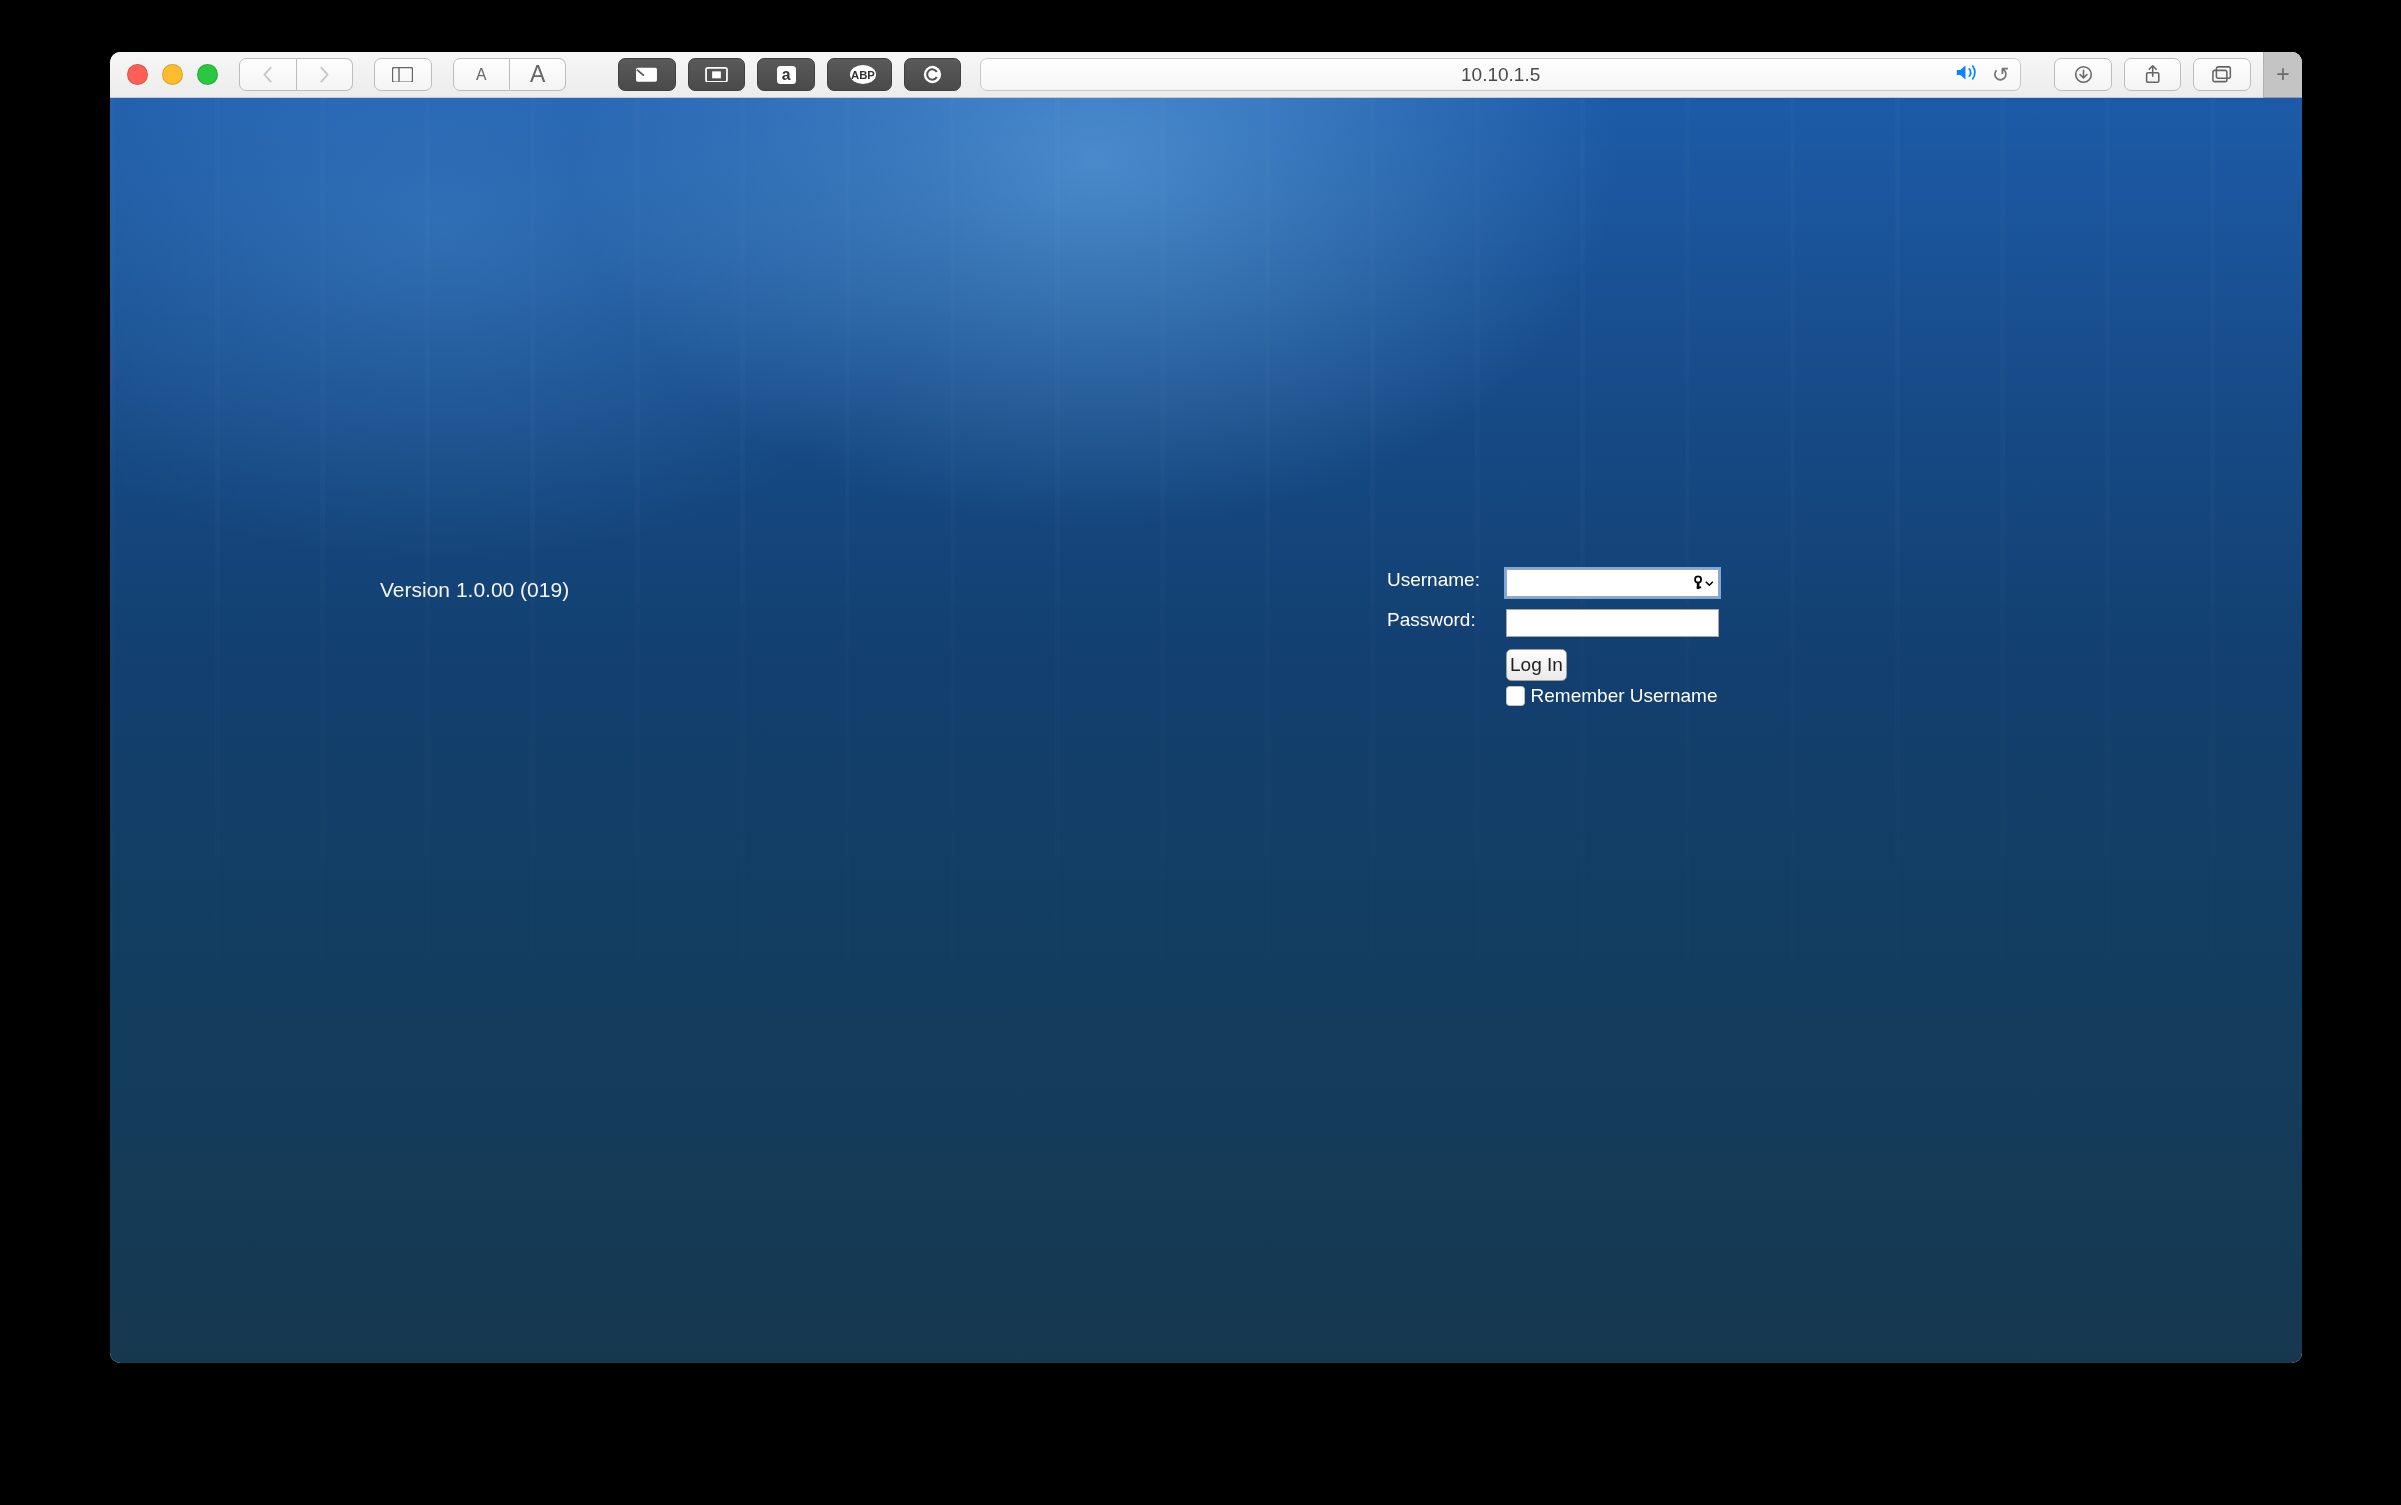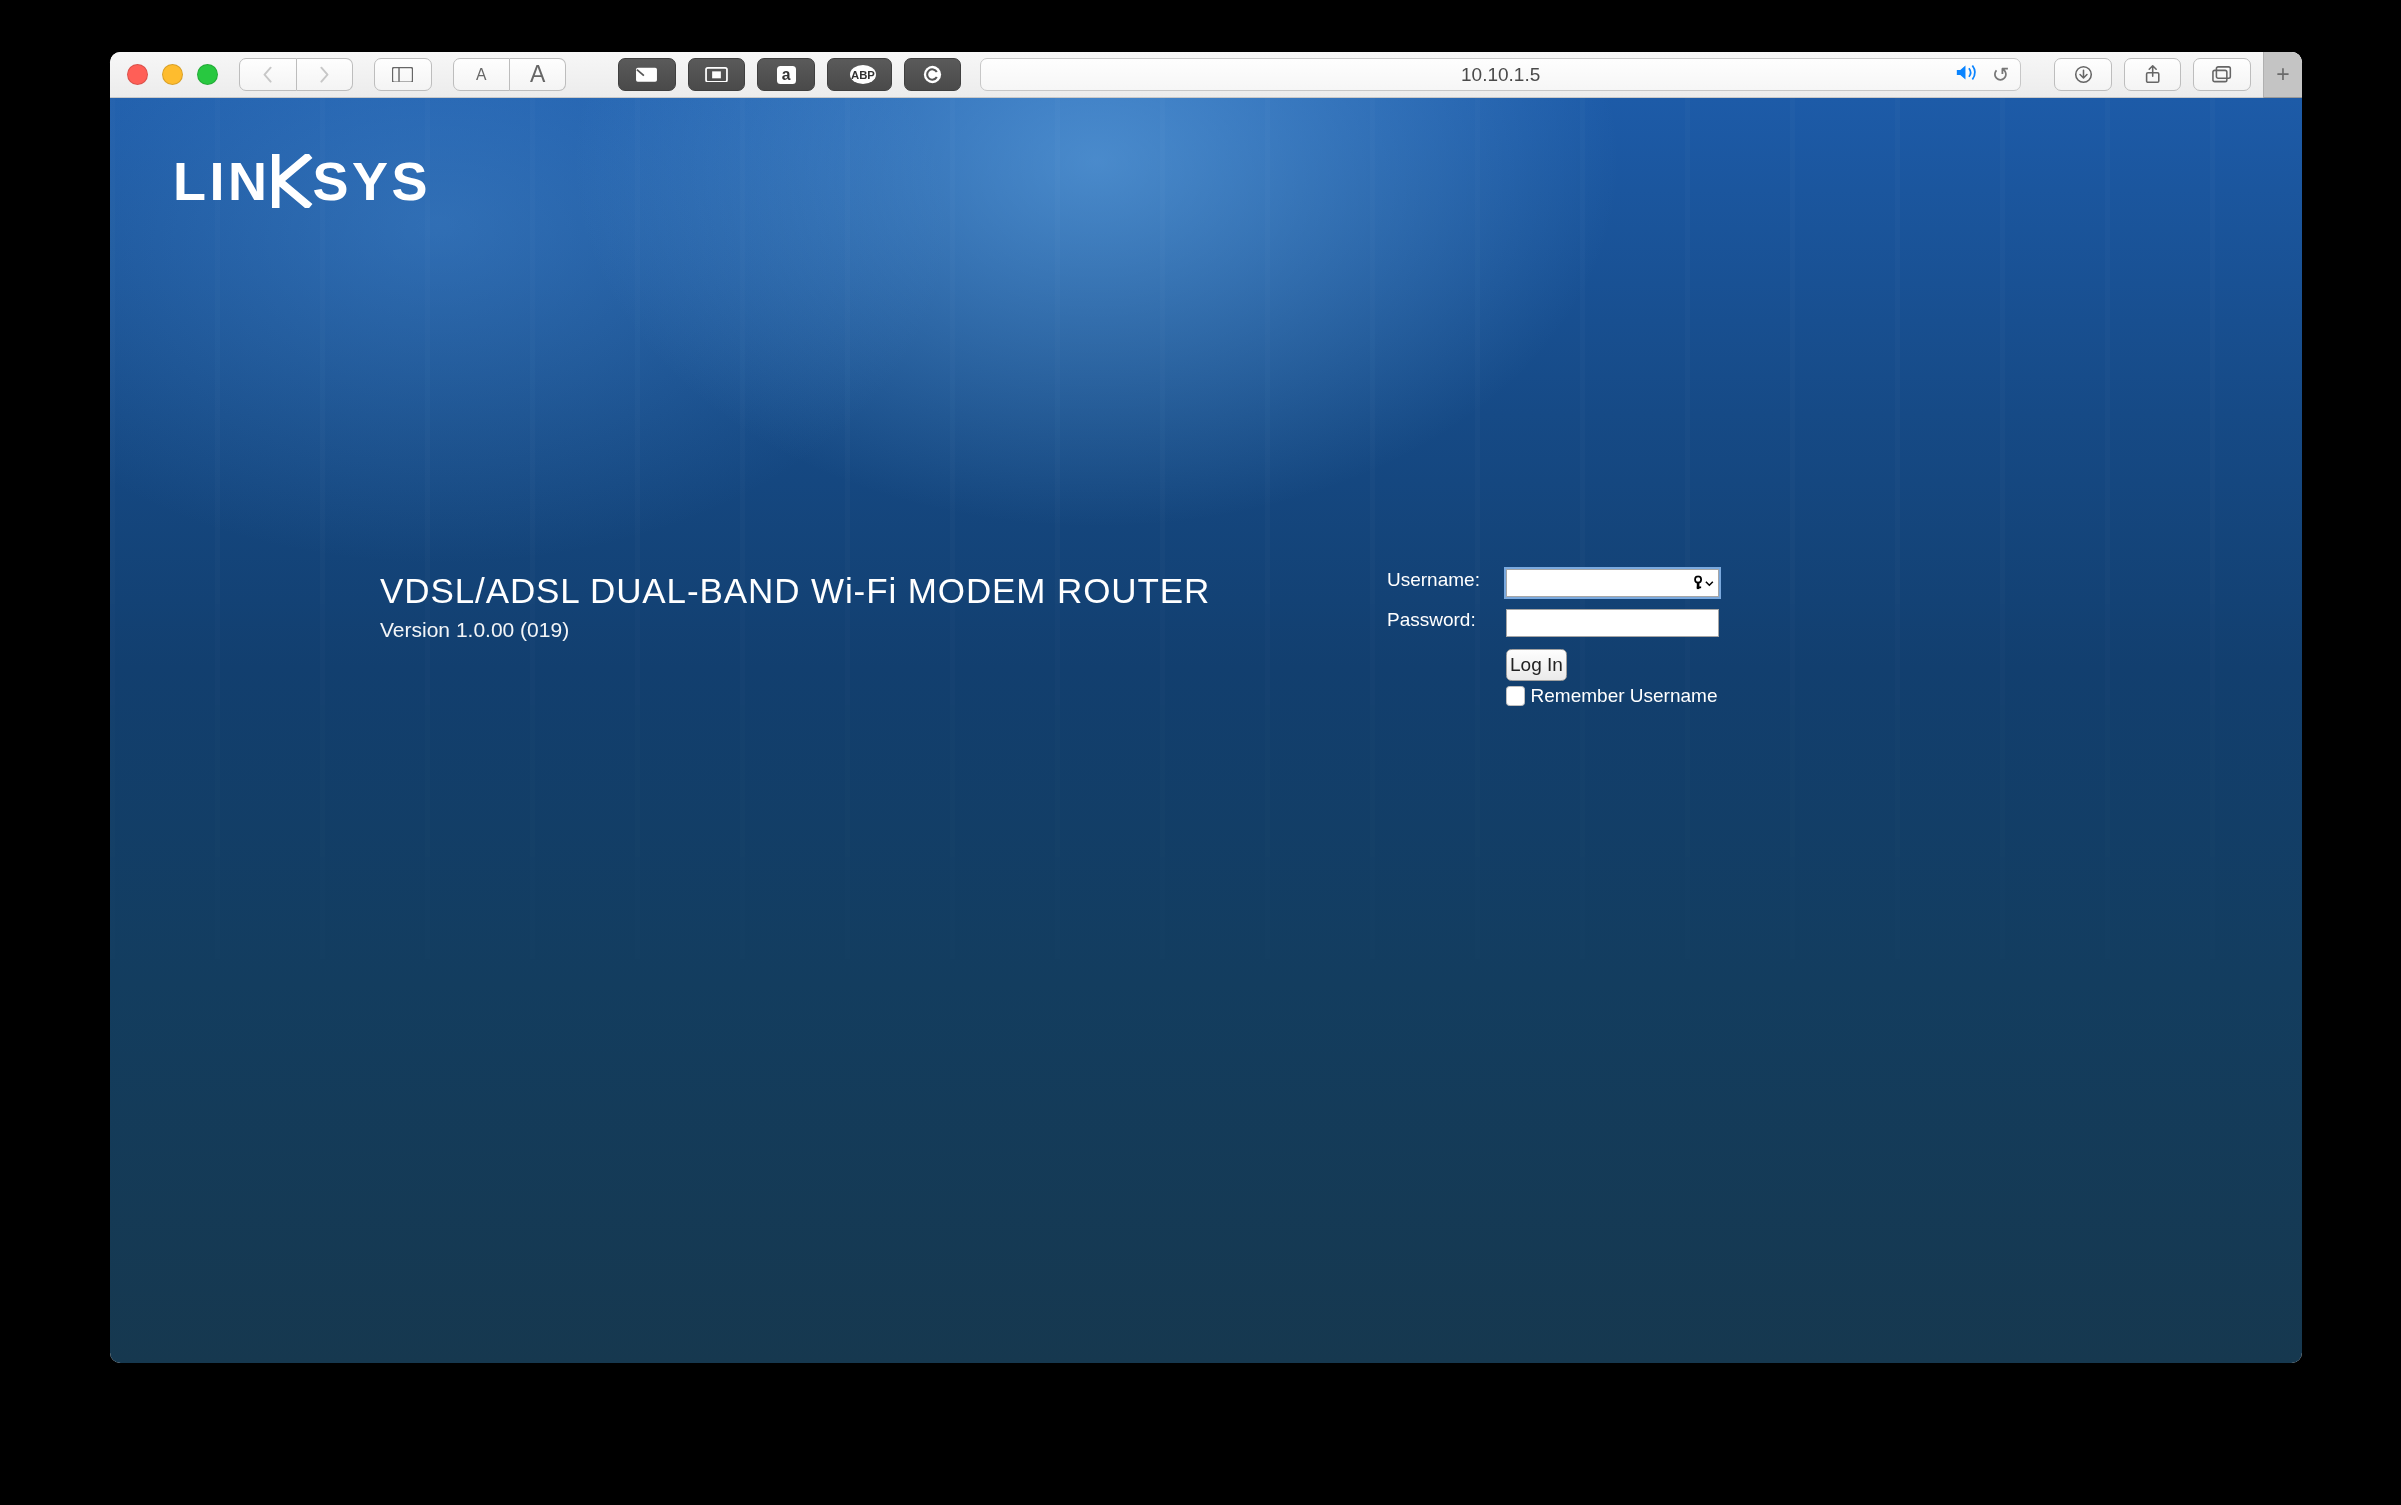--- a/index.html
+++ b/index.html
@@ -378,31 +378,22 @@
 
       <div class="new-tab-btn" style="margin-left:12.2px;">
         <span>+</span>
       </div>
     </div>
 
     <div class="viewport">
       <div class="router-page">
         <div class="streaks"></div>
 
-        <div class="brand">
-          <span class="brand-text">LIN</span>
-          <svg width="42" height="54" viewBox="0 0 48 62" style="margin:0 -1.7px 0 1.7px;">
-            <path d="M4 4 V58 M8 31 L40 4 M8 31 L40 58" stroke="#fff" stroke-width="9" fill="none" stroke-linecap="square"></path>
-          </svg>
-          <span class="brand-text">SYS</span>
-
-        </div>
 
         <div class="product-label">
-          <div class="model-title">VDSL/ADSL DUAL-BAND Wi-Fi MODEM ROUTER</div>
           <div class="version">Version 1.0.00 (019)</div>
         </div>
 
         <div class="login-form">
           <div class="lf-label">Username:</div>
           <div class="lf-input-wrap">
             <input class="lf-input focused" value="" style="">
             <span class="key-ind">
               <svg width="12.2" height="15.7" viewBox="0 0 14 18">
                   <circle cx="7" cy="5" r="3.5" fill="none" stroke="#000" stroke-width="2"></circle>

